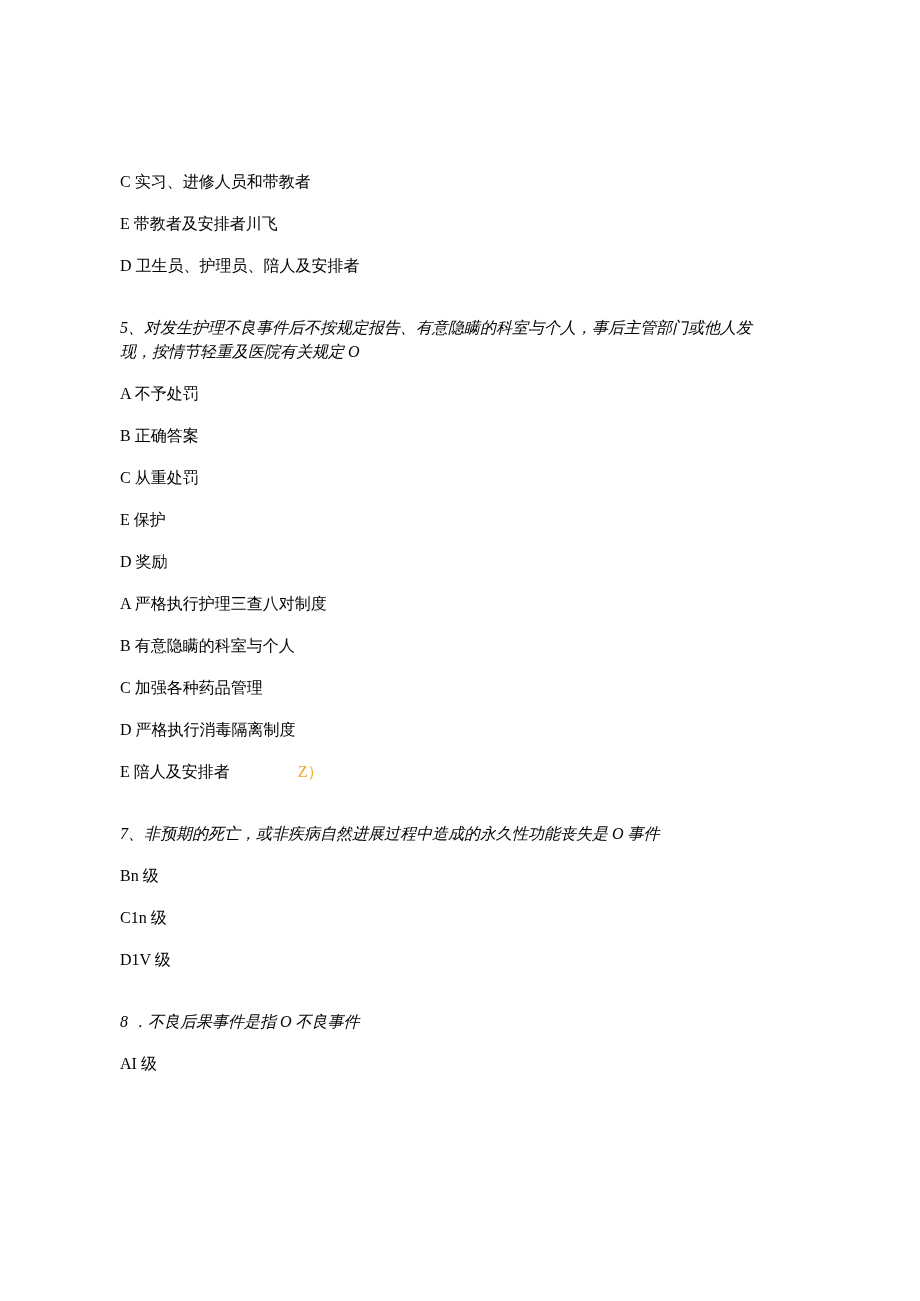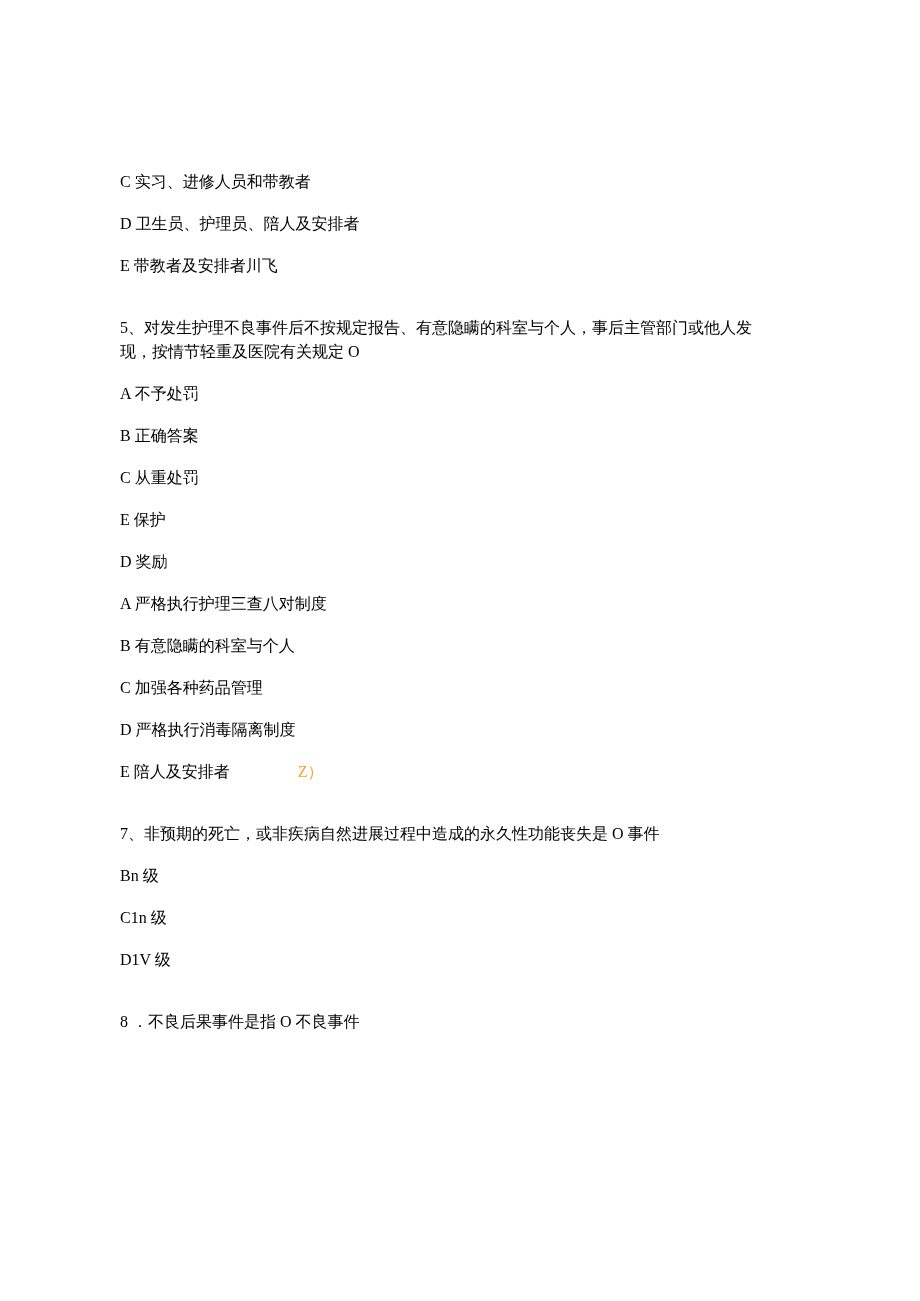--- a/index.html
+++ b/index.html
@@ -13,20 +13,21 @@
   }
   .page {
     width: 900px;
     min-height: 1301px;
     padding: 170px 120px 40px 120px;
     box-sizing: border-box;
   }
   .question {
     margin-top: 38px;
     margin-bottom: 18px;
+    font-style: italic;
   }
   .option {
     margin-bottom: 18px;
   }
   .inline-gap {
     display: inline-block;
     width: 60px;
   }
   .orange {
     color: #f5a623;
@@ -34,24 +35,24 @@
 </style>
 </head>
 <body>
 
 <div class="page">
 
   <div class="option">
     <span>C 实习、进修人员和带教者</span>
   </div>
   <div class="option">
-    <span>D 卫生员、护理员、陪人及安排者</span>
+    <span>E 带教者及安排者川飞</span>
   </div>
   <div class="option">
-    <span>E 带教者及安排者川飞</span>
+    <span>D 卫生员、护理员、陪人及安排者</span>
   </div>
 
   <div class="question">
     <span>5、对发生护理不良事件后不按规定报告、有意隐瞒的科室与个人，事后主管部门或他人发现，按情节轻重及医院有关规定 O</span>
   </div>
   <div class="option">
     <span>A 不予处罚</span>
   </div>
   <div class="option">
     <span>B 正确答案</span>
@@ -93,14 +94,17 @@
   <div class="option">
     <span>C1n 级</span>
   </div>
   <div class="option">
     <span>D1V 级</span>
   </div>
 
   <div class="question">
     <span>8 ．不良后果事件是指 O 不良事件</span>
   </div>
+  <div class="option">
+    <span>AI 级</span>
+  </div>
 
 </div>
 
 </body></html>

